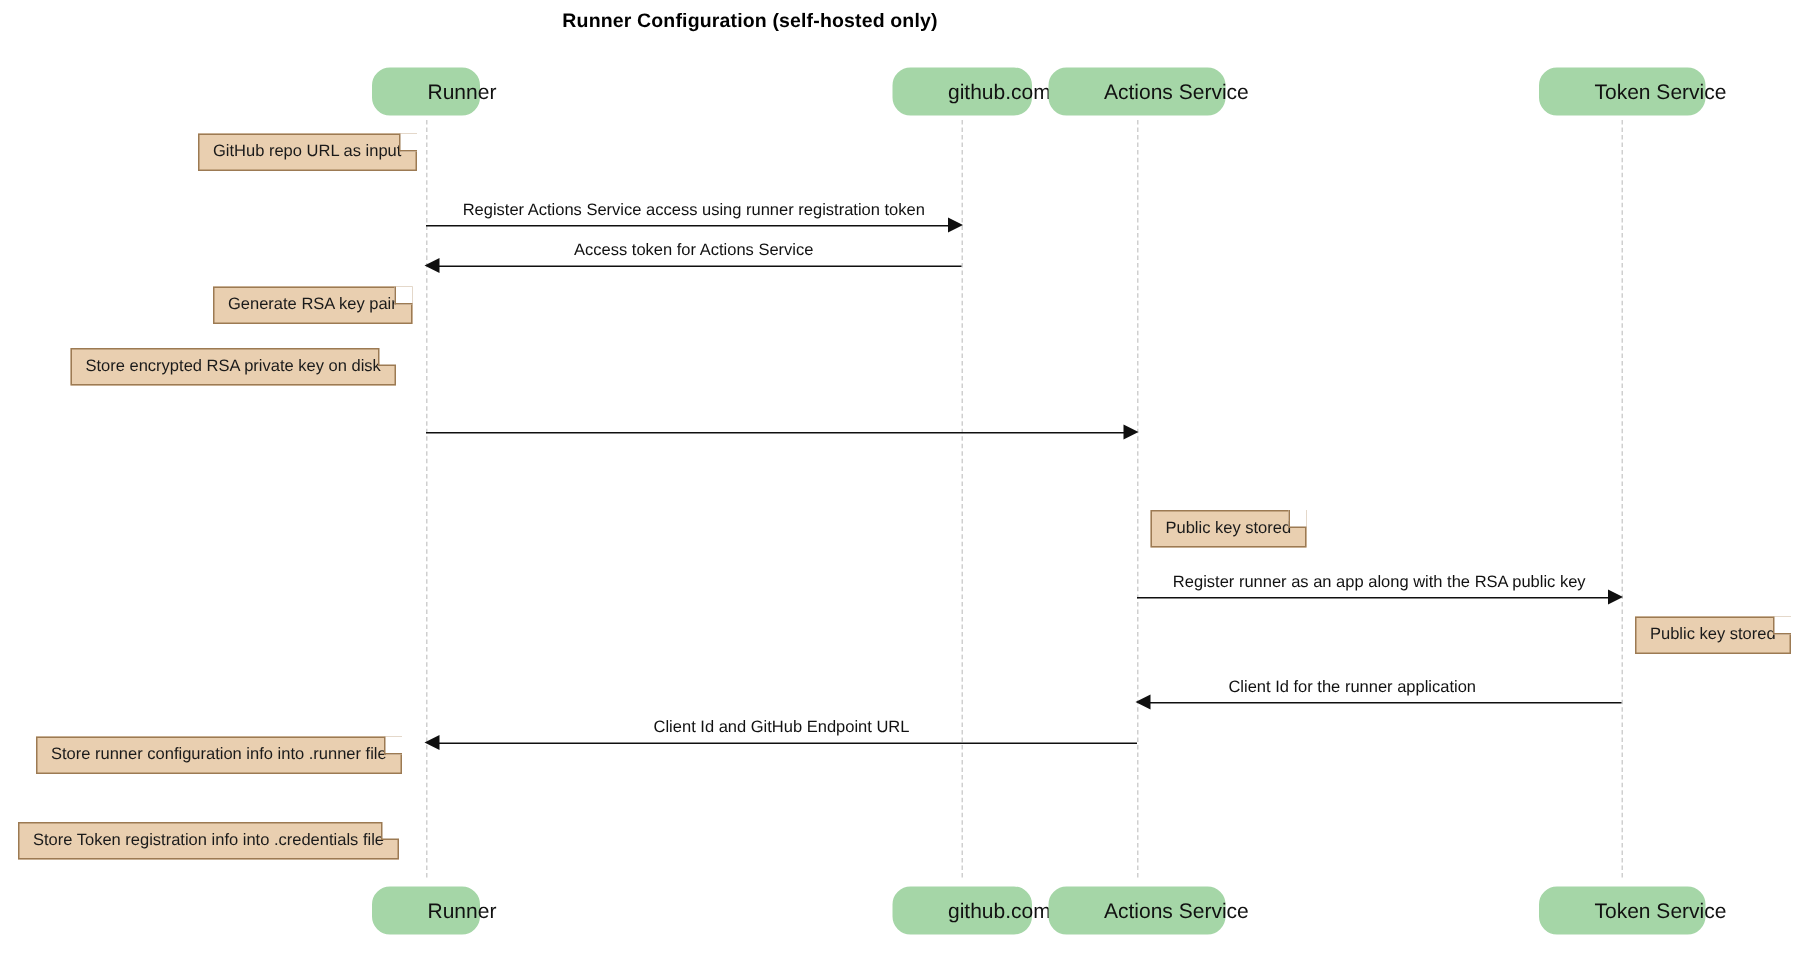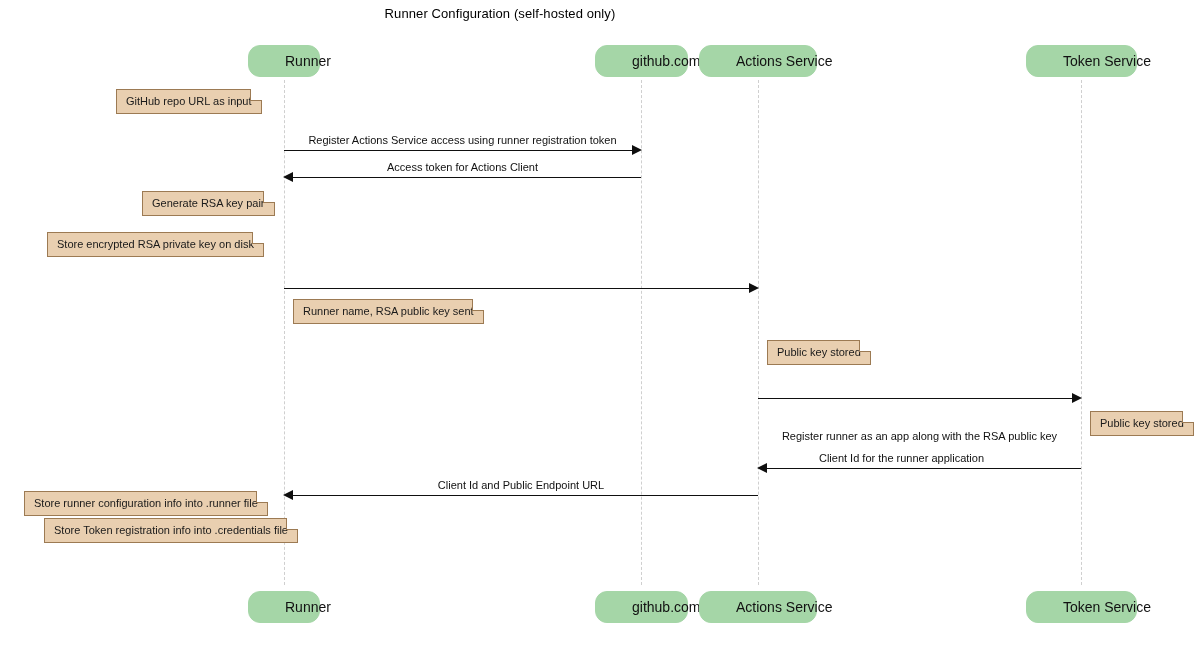--- a/index.html
+++ b/index.html
@@ -18,21 +18,21 @@
     overflow: hidden;
     background: #ffffff;
   }
   #title {
     position: absolute;
     left: 0;
     top: 6px;
     width: 1000px;
     text-align: center;
     font-size: 13px;
-    font-weight: normal;
+    font-weight: bold;
     color: #000000;
     letter-spacing: 0.1px;
   }
   .lifeline {
     position: absolute;
     width: 0;
     border-left: 1px dashed #cfcfcf;
     top: 80px;
     height: 505px;
   }
@@ -113,76 +113,72 @@
   <div class="actor" style="left:248px; top:45px; width:72px;">Runner</div>
   <div class="actor" style="left:595px; top:45px; width:93px;">github.com</div>
   <div class="actor" style="left:699px; top:45px; width:118px;">Actions Service</div>
   <div class="actor" style="left:1026px; top:45px; width:111px;">Token Service</div>
 
   <div class="actor" style="left:248px; top:591px; width:72px;">Runner</div>
   <div class="actor" style="left:595px; top:591px; width:93px;">github.com</div>
   <div class="actor" style="left:699px; top:591px; width:118px;">Actions Service</div>
   <div class="actor" style="left:1026px; top:591px; width:111px;">Token Service</div>
 
-  <div class="note" style="left:116px; top:89px;">
+  <div class="note" style="left:132px; top:89px;">
     <span>GitHub repo URL as input</span>
     <span class="fold"></span>
   </div>
 
   <div class="msg-label" style="left:284px; top:134px; width:357px;">Register Actions Service access using runner registration token</div>
   <div class="msg-line" style="left:284px; top:150px; width:349px;"></div>
   <div class="arrowhead right" style="left:632px; top:145px;"></div>
 
-  <div class="msg-label" style="left:284px; top:161px; width:357px;">Access token for Actions Client</div>
+  <div class="msg-label" style="left:284px; top:161px; width:357px;">Access token for Actions Service</div>
   <div class="msg-line" style="left:292px; top:177px; width:349px;"></div>
   <div class="arrowhead left" style="left:283px; top:172px;"></div>
 
   <div class="note" style="left:47px; top:232px;">
     <span>Store encrypted RSA private key on disk</span>
     <span class="fold"></span>
   </div>
 
   <div class="note" style="left:142px; top:191px;">
     <span>Generate RSA key pair</span>
     <span class="fold"></span>
   </div>
 
   <div class="msg-line" style="left:284px; top:288px; width:466px;"></div>
   <div class="arrowhead right" style="left:749px; top:283px;"></div>
 
-  <div class="note" style="left:293px; top:299px;">
-    <span>Runner name, RSA public key sent</span>
-    <span class="fold"></span>
-  </div>
 
   <div class="note" style="left:767px; top:340px;">
     <span>Public key stored</span>
     <span class="fold"></span>
   </div>
 
-  <div class="msg-label" style="left:758px; top:382px; width:323px;margin-top:48px;">Register runner as an app along with the RSA public key</div>
+  <div class="msg-label" style="left:758px; top:382px; width:323px;">Register runner as an app along with the RSA public key</div>
   <div class="msg-line" style="left:758px; top:398px; width:315px;"></div>
   <div class="arrowhead right" style="left:1072px; top:393px;"></div>
 
   <div class="note" style="left:1090px; top:411px;">
     <span>Public key stored</span>
     <span class="fold"></span>
   </div>
 
   <div class="msg-label" style="left:740px; top:452px; width:323px;">Client Id for the runner application</div>
   <div class="msg-line" style="left:766px; top:468px; width:315px;"></div>
   <div class="arrowhead left" style="left:757px; top:463px;"></div>
 
-  <div class="msg-label" style="left:284px; top:479px; width:474px;">Client Id and Public Endpoint URL</div>
+  <div class="msg-label" style="left:284px; top:479px; width:474px;">Client Id and GitHub Endpoint URL</div>
   <div class="msg-line" style="left:292px; top:495px; width:466px;"></div>
   <div class="arrowhead left" style="left:283px; top:490px;"></div>
 
   <div class="note" style="left:24px; top:491px;">
     <span>Store runner configuration info into .runner file</span>
     <span class="fold"></span>
   </div>
 
-  <div class="note" style="left:12px; top:518px;margin-left:32px;">
+  <div class="note" style="left:12px; top:548px;">
     <span>Store Token registration info into .credentials file</span>
     <span class="fold"></span>
   </div>
 
 </div>
 
 </body></html>

